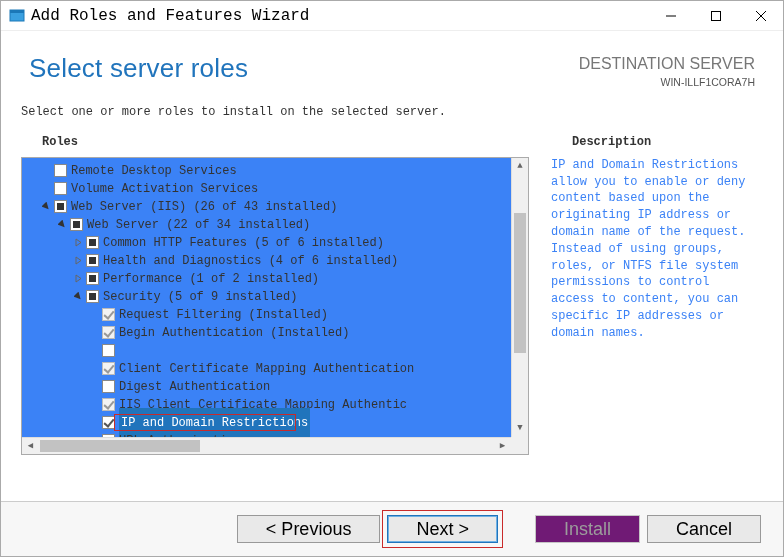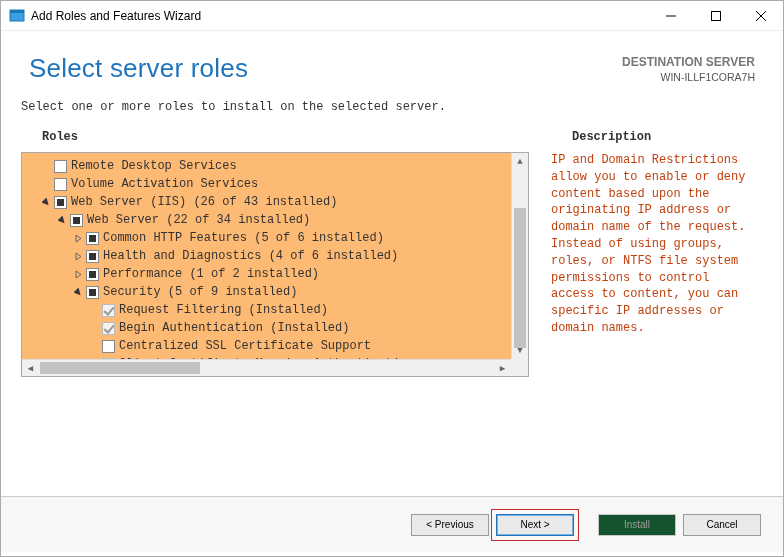--- a/index.html
+++ b/index.html
@@ -19,42 +19,42 @@
     display: flex;
     align-items: center;
     padding: 0 0 0 8px;
     background: #fff;
     border-bottom: 1px solid #eee;
   }
   .titlebar .app-icon {
     width: 16px; height: 16px;
     margin-right: 6px;
   }
-  .titlebar .title { flex: 1; font-size: 12px; color: #000; }
+  .titlebar .title { flex: 1; font-size: 16px; color: #000; font-family: Liberation Mono, monospace; }
   .titlebar .win-btn {
     width: 45px; height: 30px;
     display: flex; align-items: center; justify-content: center;
     color: #000;
   }
 
   .header {
     display: flex;
     padding: 22px 28px 12px 28px;
-    align-items: flex-end;
+    align-items: flex-start;
   }
   .header h1 {
     flex: 1;
     margin: 0;
     font-weight: 300;
     font-size: 26px;
     color: #2074bc;
     letter-spacing: 0.2px;
   }
   .dest { text-align: right; font-size: 10.5px; color: #555; line-height: 1.35; }
-  .dest .lbl { font-size: 12px; color: #777; font-weight: bold; }
+  .dest .lbl { font-size: 16px; color: #777; }
 
   .content {
     display: flex;
     padding: 0 0 0 0;
     height: 400px;
   }
   .side {
     width: 195px;
     padding: 12px 0 0 0;
   }
@@ -78,24 +78,24 @@
     font-family: Liberation Mono, monospace;
   }
   .instr { padding: 4px 0 16px 0; color: #333; }
   .columns { display: flex; flex: 1; overflow: hidden; gap: 22px; }
   .col-roles { flex: 1; display: flex; flex-direction: column; min-width: 0; }
   .col-desc { width: 206px; }
   .col-head { font-weight: 600; color: #333; padding-bottom: 8px; font-size: 12px; margin-left: 21px; }
 
   .tree-wrap {
     border: 1px solid #aaa;
-    height: 225px;
+    height: 298px;
     overflow: hidden;
     position: relative;
-    background: #fdba74;
+    background: #3b82f6;
   }
   .tree-scroll {
     position: absolute;
     inset: 0 17px 17px 0;
     overflow: hidden;
     padding: 4px 0 4px 4px;
   }
   .scrollbar-v {
     position: absolute;
     right: 0; top: 0; bottom: 17px; width: 17px;
@@ -168,43 +168,43 @@
     background: #2074bc;
     color: #fff;
     padding: 8px 2px;
   }
   .hl-red {
     border: 1.5px solid #c92a2a;
     position: absolute;
     pointer-events: none;
   }
 
-  .desc-text { font-size: 12px; color: #c2410c; line-height: 1.4; }
+  .desc-text { font-size: 12px; color: #3b82f6; line-height: 1.4; }
 
   .footer {
     height: 56px;
     border-top: 1px solid #ccc;
     background: #f7f7f7;
     display: flex;
     align-items: center;
     justify-content: flex-end;
     padding: 0 22px;
     gap: 7px;
   }
   .btn {
     min-width: 78px;
-    height: 22px;
+    height: 28px;
     border: 1px solid #999;
     background: #e9e9e9;
-    font-size: 10px;
-    padding: 0 12px;
+    font-size: 18px;
+    padding: 0 28px;
     font-family: inherit; color:#000;
   }
   .btn.default { border: 1px solid #2074bc; box-shadow: inset 0 0 0 1px #6fb1e4; }
-  .btn:disabled { color: #9c9c9c; border-color:#c5c5c5; background:#14532d; }
+  .btn:disabled { color: #9c9c9c; border-color:#c5c5c5; background:#701a75;margin-left:13px; }
 
   .ind0{padding-left:14px}.ind1{padding-left:30px}.ind2{padding-left:46px}.ind3{padding-left:62px}
 </style>
 </head>
 <body>
 
 <div class="titlebar">
   <span class="app-icon">
     <svg viewBox="0 0 16 16">
         <rect x="1" y="2" width="14" height="11" fill="#3aa0e0" stroke="#1b78b8"></rect>
@@ -317,26 +317,30 @@
                 <span class="label">Request Filtering (Installed)</span>
               </div>
               <div class="node ind3">
                 <span class="exp"></span>
                 <span class="checkbox checked-disabled"></span>
                 <span class="label">Begin Authentication (Installed)</span>
               </div>
               <div class="node ind3">
                 <span class="exp"></span>
                 <span class="checkbox empty"></span>
-                <span class="label">Centralized SSL Certificate Support</span>
               </div>
               <div class="node ind3">
                 <span class="exp"></span>
                 <span class="checkbox checked-disabled"></span>
                 <span class="label">Client Certificate Mapping Authentication</span>
+              </div>
+              <div class="node ind3">
+                <span class="exp"></span>
+                <span class="checkbox empty"></span>
+                <span class="label">Digest Authentication</span>
               </div>
               <div class="node ind3">
                 <span class="exp"></span>
                 <span class="checkbox checked-disabled"></span>
                 <span class="label">IIS Client Certificate Mapping Authentic</span>
               </div>
               <div class="node ind3">
                 <span class="exp"></span>
                 <span class="checkbox checked"></span>
                 <span class="label selected">IP and Domain Restrictions</span>

